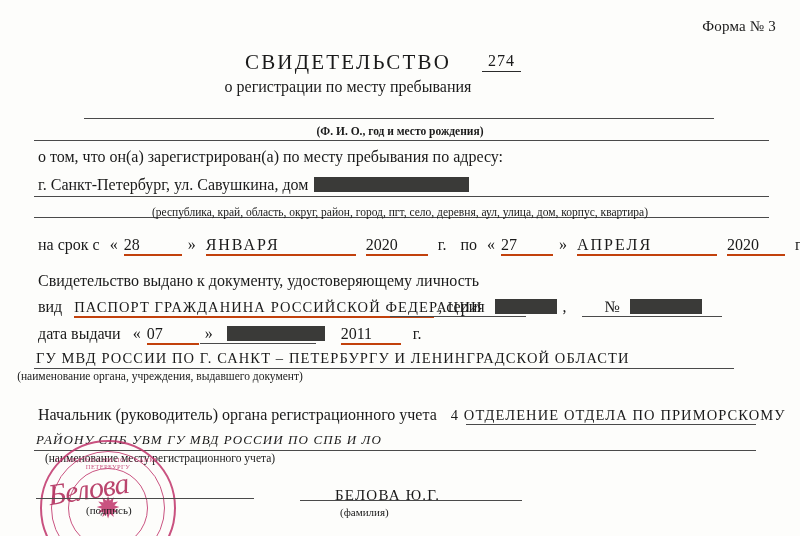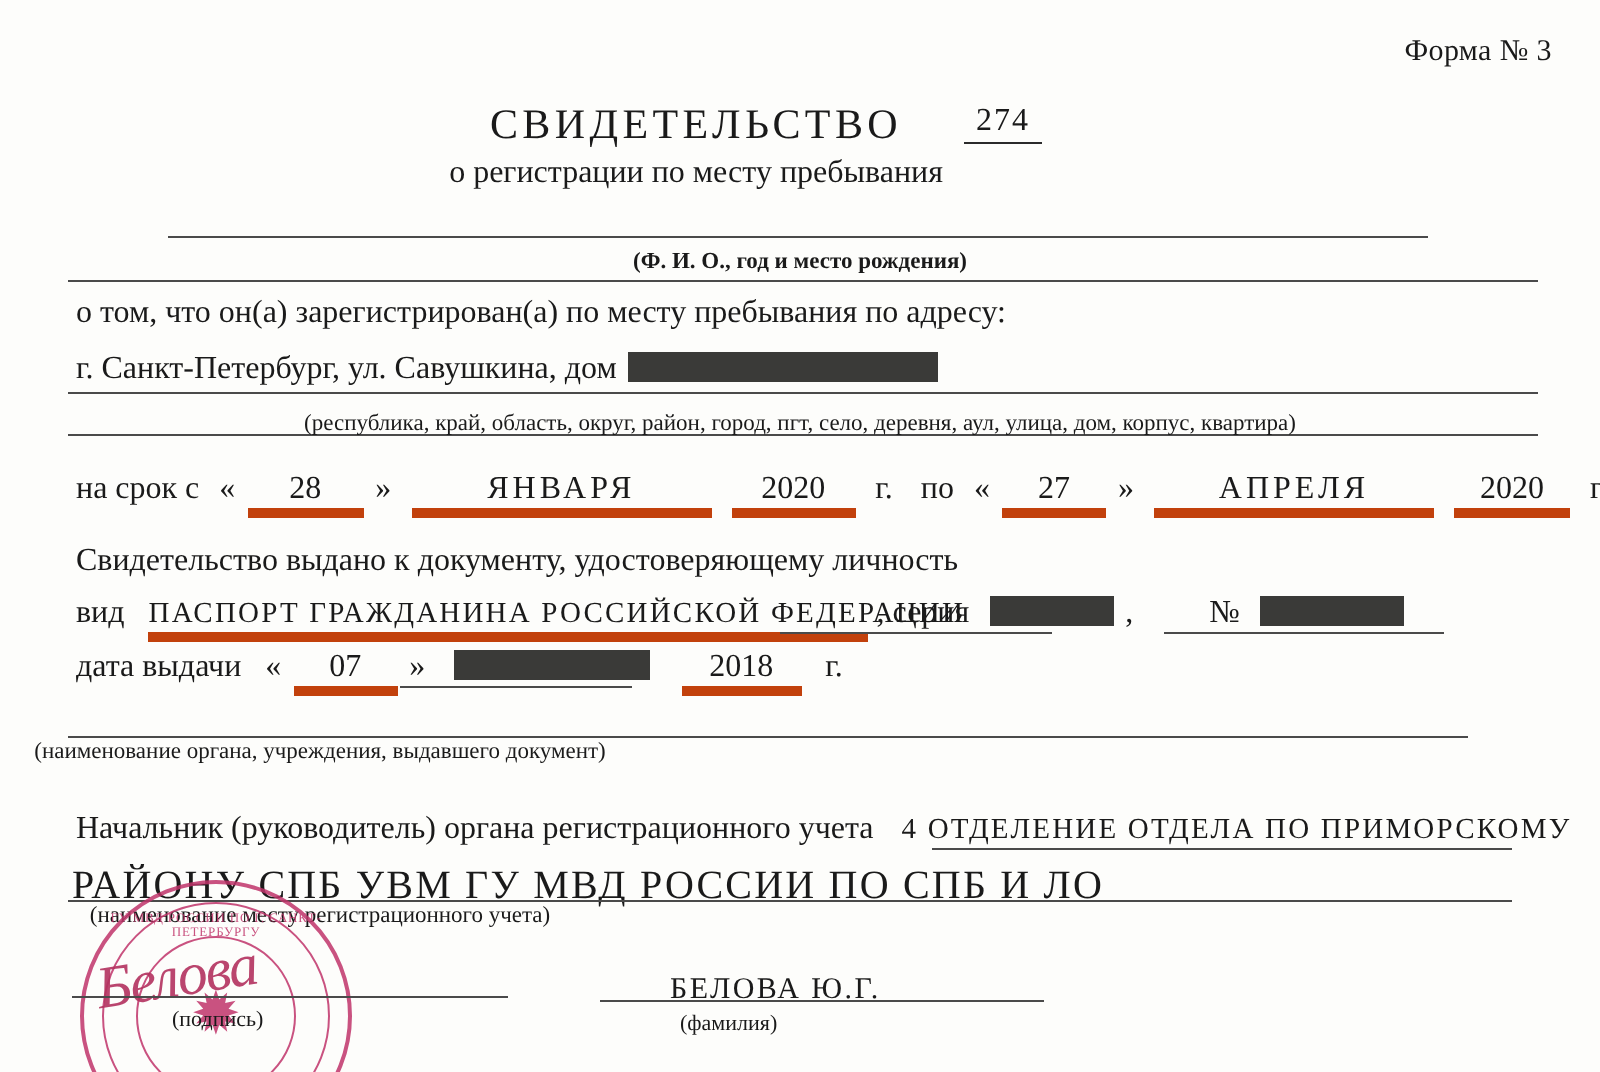--- a/index.html
+++ b/index.html
@@ -91,22 +91,22 @@
     top: -2px;
   }
   .spaced {
     letter-spacing: 1.1px;
   }
   .wide {
     letter-spacing: 2px;
   }
   .underline-field {
     display: inline-block;
-    border-bottom: 5px solid #c2410c;
-    text-align: center;
+    border-bottom: 2px solid #c2410c;
+    text-align: left;
   }
   .quote { font-size: 16px; }
   
   .stamp {
     position: absolute;
     left: 40px;
     top: 440px;
     width: 132px;
     height: 132px;
     border-radius: 50%;
@@ -253,37 +253,40 @@
   </div>
   <div class="hline" style="top:316px; left:390px; width:136px;"></div>
   <div class="hline" style="top:316px; left:582px; width:140px;"></div>
 
   <div class="row" style="top:325px; left:38px;">
     <span>дата выдачи</span>
     <span class="quote" style="margin-left:8px;">«</span>
     <span class="underline-field" style="width:52px; margin:0 2px;">07</span>
     <span class="quote">»</span>
     <span class="redact" style="width:98px; margin-left:10px;"></span>
-    <span class="underline-field" style="width:60px; margin-left:12px;">2018</span>
+    <span class="underline-field" style="width:60px; margin-left:12px;">2011</span>
     <span style="margin-left:8px;">г.</span>
   </div>
   <div class="hline" style="top:343px; left:200px; width:116px;"></div>
 
+  <div class="row" style="top:350px; left:36px; font-size:14.5px;">
+    <span class="spaced">ГУ  МВД  РОССИИ  ПО  Г. САНКТ – ПЕТЕРБУРГУ  И  ЛЕНИНГРАДСКОЙ ОБЛАСТИ</span>
+  </div>
   <div class="hline" style="top:368px; left:34px; width:700px;"></div>
   <div class="caption" style="top:370px; left:-240px;">
     <span>(наименование органа, учреждения, выдавшего документ)</span>
   </div>
 
   <div class="row" style="top:406px; left:38px;">
     <span>Начальник (руководитель) органа регистрационного учета</span>
     <span class="spaced" style="margin-left:10px; font-size:14.5px;">4 ОТДЕЛЕНИЕ ОТДЕЛА  ПО ПРИМОРСКОМУ</span>
   </div>
   <div class="hline" style="top:424px; left:466px; width:290px;"></div>
 
-  <div class="row" style="top:432px; left:36px; font-size:20px;">
+  <div class="row" style="top:432px; left:36px; font-size:13px;font-style:italic;">
     <span class="spaced">РАЙОНУ СПБ УВМ  ГУ  МВД РОССИИ  ПО СПБ  И  ЛО</span>
   </div>
   <div class="hline" style="top:450px; left:34px; width:722px;"></div>
   <div class="caption" style="top:452px; left:-240px;">
     <span>(наименование месту регистрационного учета)</span>
   </div>
 
   <div class="stamp">
     <div class="stamp-text-top">ГУ  МВД  РОССИИ  ПО  Г. САНКТ-ПЕТЕРБУРГУ</div>
     <div class="stamp-center">✹</div>

